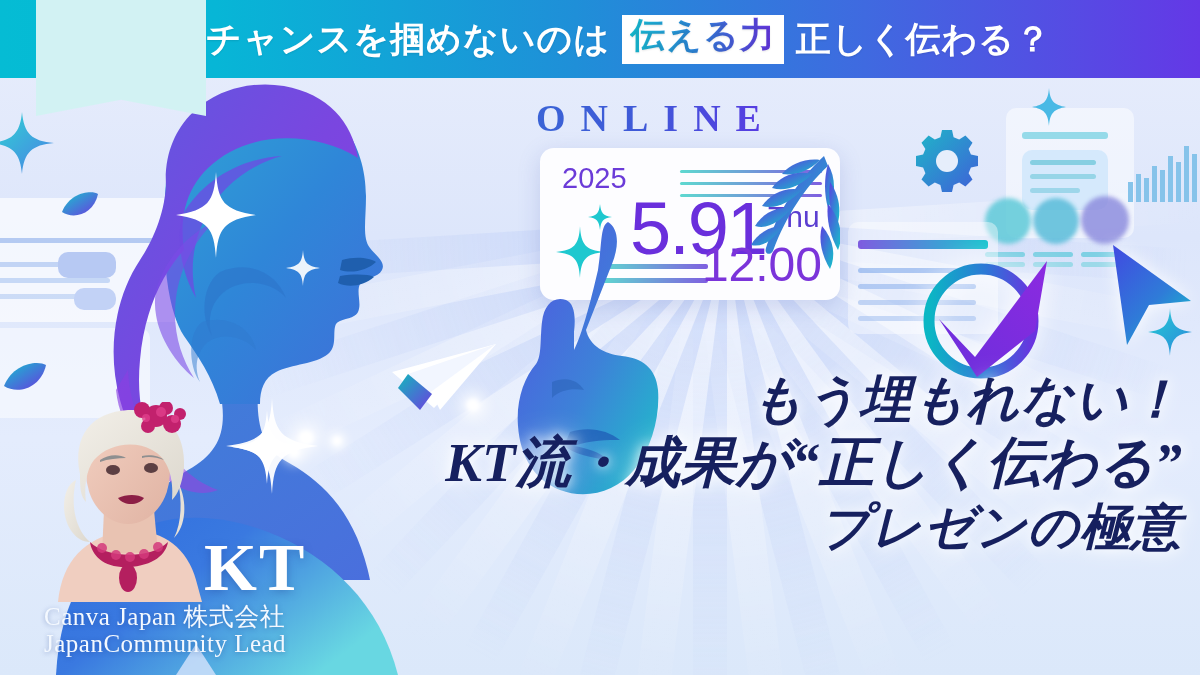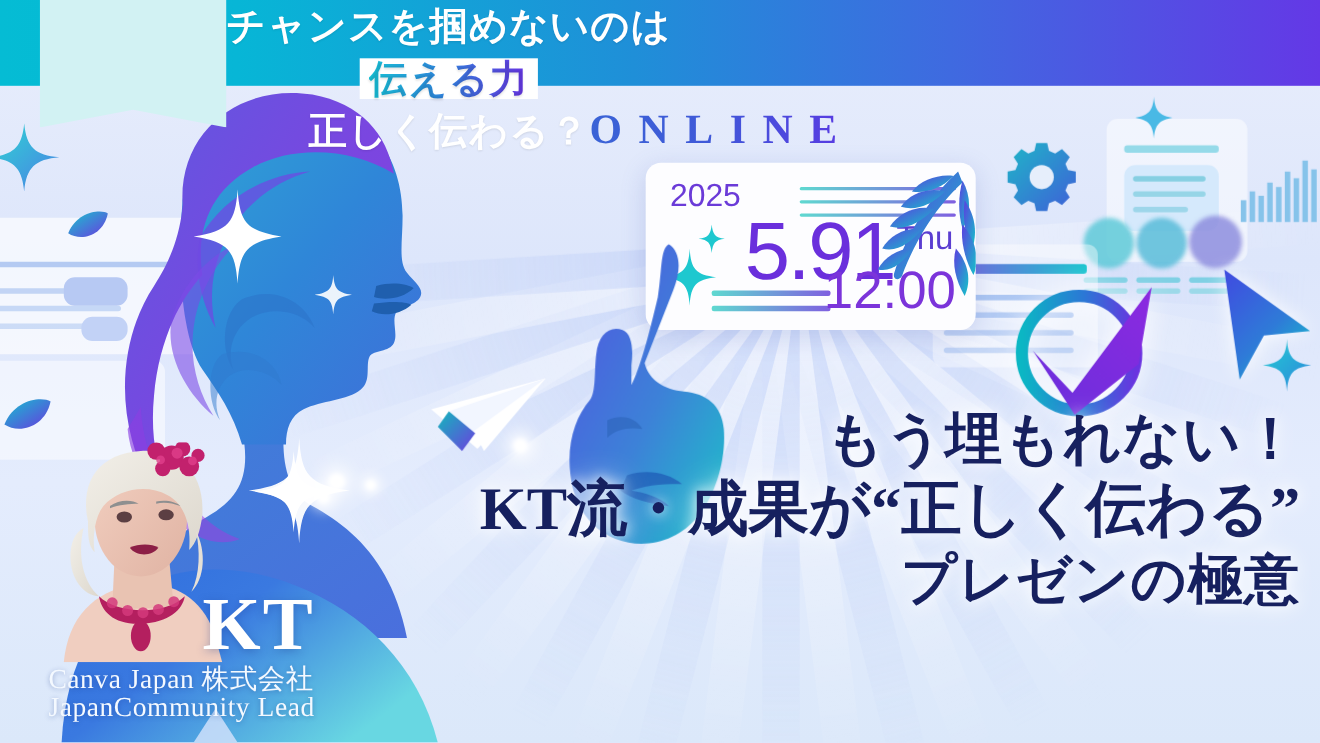--- a/index.html
+++ b/index.html
@@ -42,25 +42,24 @@
     background:linear-gradient(90deg,#05bcd4 0%,#07b6d6 18%,#1f8fd8 48%,#3f6ae0 72%,#6438e6 100%);
     z-index:30;
   }
   #topbar-text{
     position:absolute; left:206px; top:0; height:78px;
     display:flex; align-items:center; gap:6px;
     color:#ffffff;
     font-size:35px; font-weight:700; letter-spacing:1px;
     white-space:nowrap;
     text-shadow:0 1px 2px rgba(0,0,0,.10);
-    flex-direction:column;
   }
   .hl-box{
     background:#ffffff;
-    padding:2px 8px 0 8px;
+    padding:2px 8px 12px 8px;
     margin:0 6px;
     display:inline-block;
     line-height:1;
   }
   .hl-text{
     background:linear-gradient(90deg,#17c3d8 0%,#2f86dd 45%,#6a33e6 100%);
     -webkit-background-clip:text; background-clip:text;
     color:transparent; -webkit-text-fill-color:transparent;
     font-weight:700;
   }
@@ -87,21 +86,20 @@
     -webkit-background-clip:text; background-clip:text;
     color:transparent; -webkit-text-fill-color:transparent;
   }
 
   
   #datecard{
     position:absolute; left:540px; top:148px; width:300px; height:152px;
     background:#fdfdff; border-radius:14px; z-index:22;
     box-shadow:0 6px 22px rgba(90,110,190,.22);
     overflow:hidden;
-    margin-left:47px;
   }
   #dc-year{
     position:absolute; left:22px; top:14px;
     font-size:29px; font-weight:500; color:#6b3bd8; letter-spacing:0px;
   }
   .dc-rule{ position:absolute; height:3px; border-radius:2px;
     background:linear-gradient(90deg,#5fd9d0,#7f5fe0); }
   #dc-day{
     position:absolute; left:90px; top:44px;
     font-size:74px; font-weight:400; color:#6a2fdc; letter-spacing:-2px; line-height:1;
@@ -123,30 +121,31 @@
     filter:drop-shadow(0 0 12px rgba(255,255,255,.95)); }
   #cursor{ position:absolute; left:1105px; top:245px; width:90px; height:105px; z-index:21;
     filter:drop-shadow(0 0 9px rgba(255,255,255,.95)); }
 
   
   #headline{
     position:absolute; right:18px; top:370px; z-index:25;
     text-align:right; color:#16205f;
     font-weight:700;
     text-shadow:0 0 12px rgba(255,255,255,.95),0 0 26px rgba(255,255,255,.8);
+    font-style:italic;
   }
   #hl1{ font-size:52px; letter-spacing:1px; line-height:1.12; }
   #hl2{ font-size:55px; letter-spacing:0px; line-height:1.2; margin-top:2px;
         font-family:"Liberation Serif", serif; }
   #hl3{ font-size:50px; letter-spacing:1px; line-height:1.18; margin-top:2px; }
 
   
   #speaker{ position:absolute; left:0; top:408px; width:430px; height:267px; z-index:24; }
   #sp-initials{
-    position:absolute; left:184px; top:120px;
+    position:absolute; left:204px; top:120px;
     font-family:"Liberation Serif", serif;
     font-size:68px; font-weight:700; color:#ffffff; letter-spacing:2px;
     text-shadow:0 2px 8px rgba(30,60,140,.35);
   }
   .sp-line{
     position:absolute; left:44px;
     font-family:"Liberation Serif", serif;
     font-size:25px; color:#f4f9ff; letter-spacing:.5px;
     text-shadow:0 1px 5px rgba(30,60,140,.4);
     white-space:nowrap;

